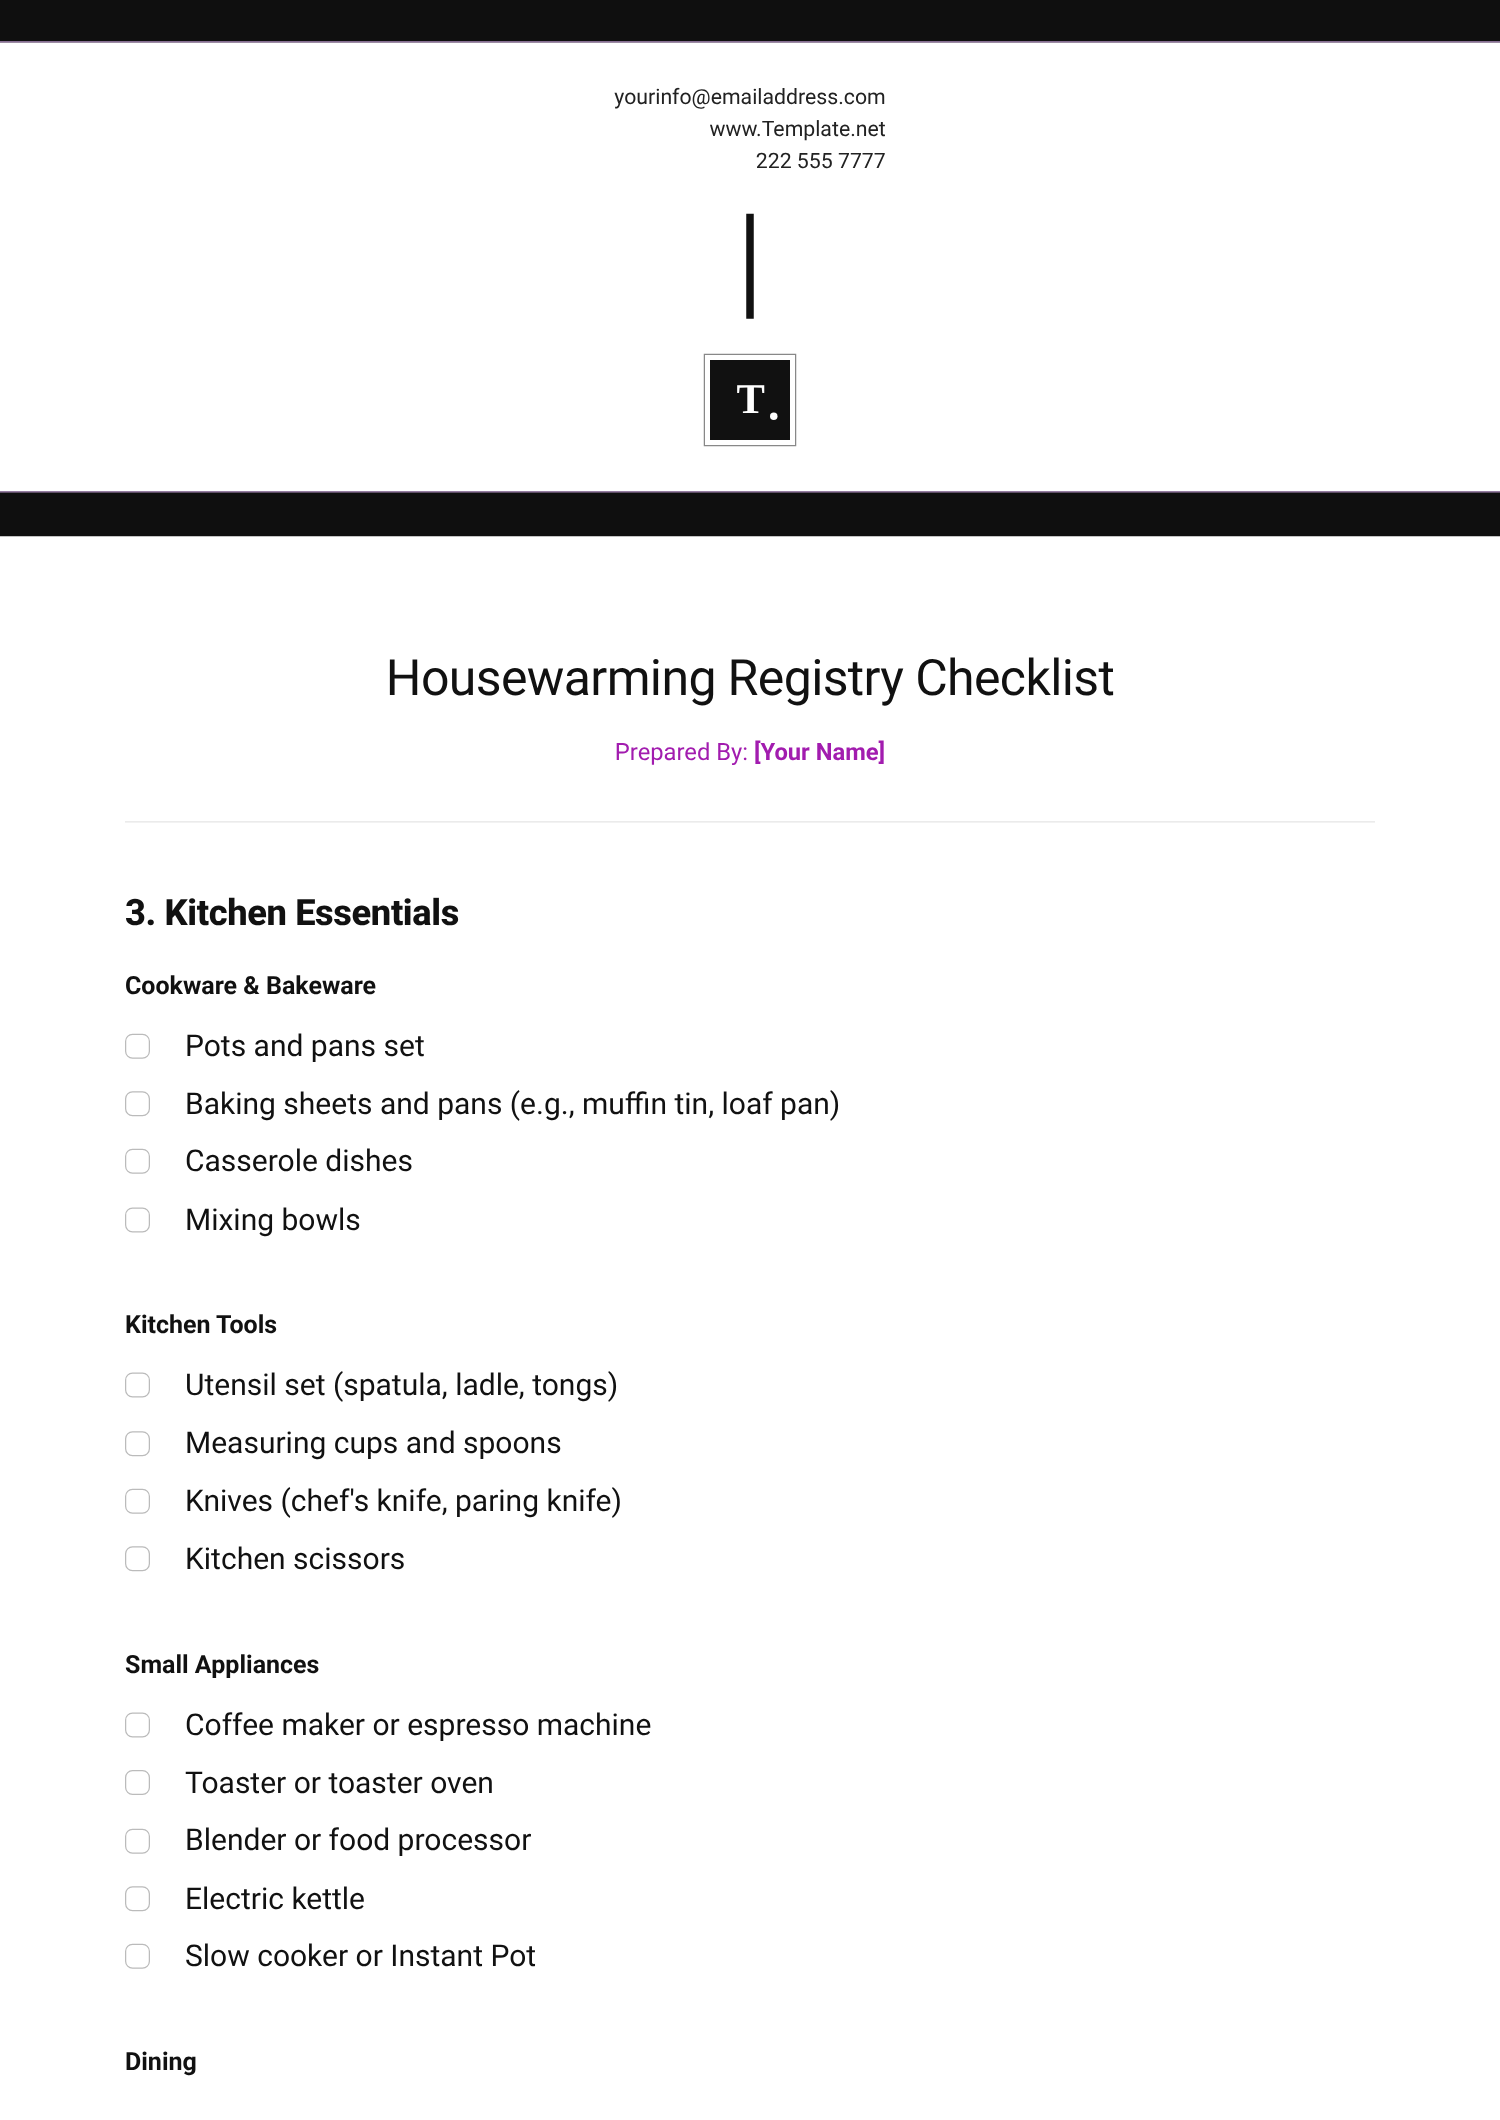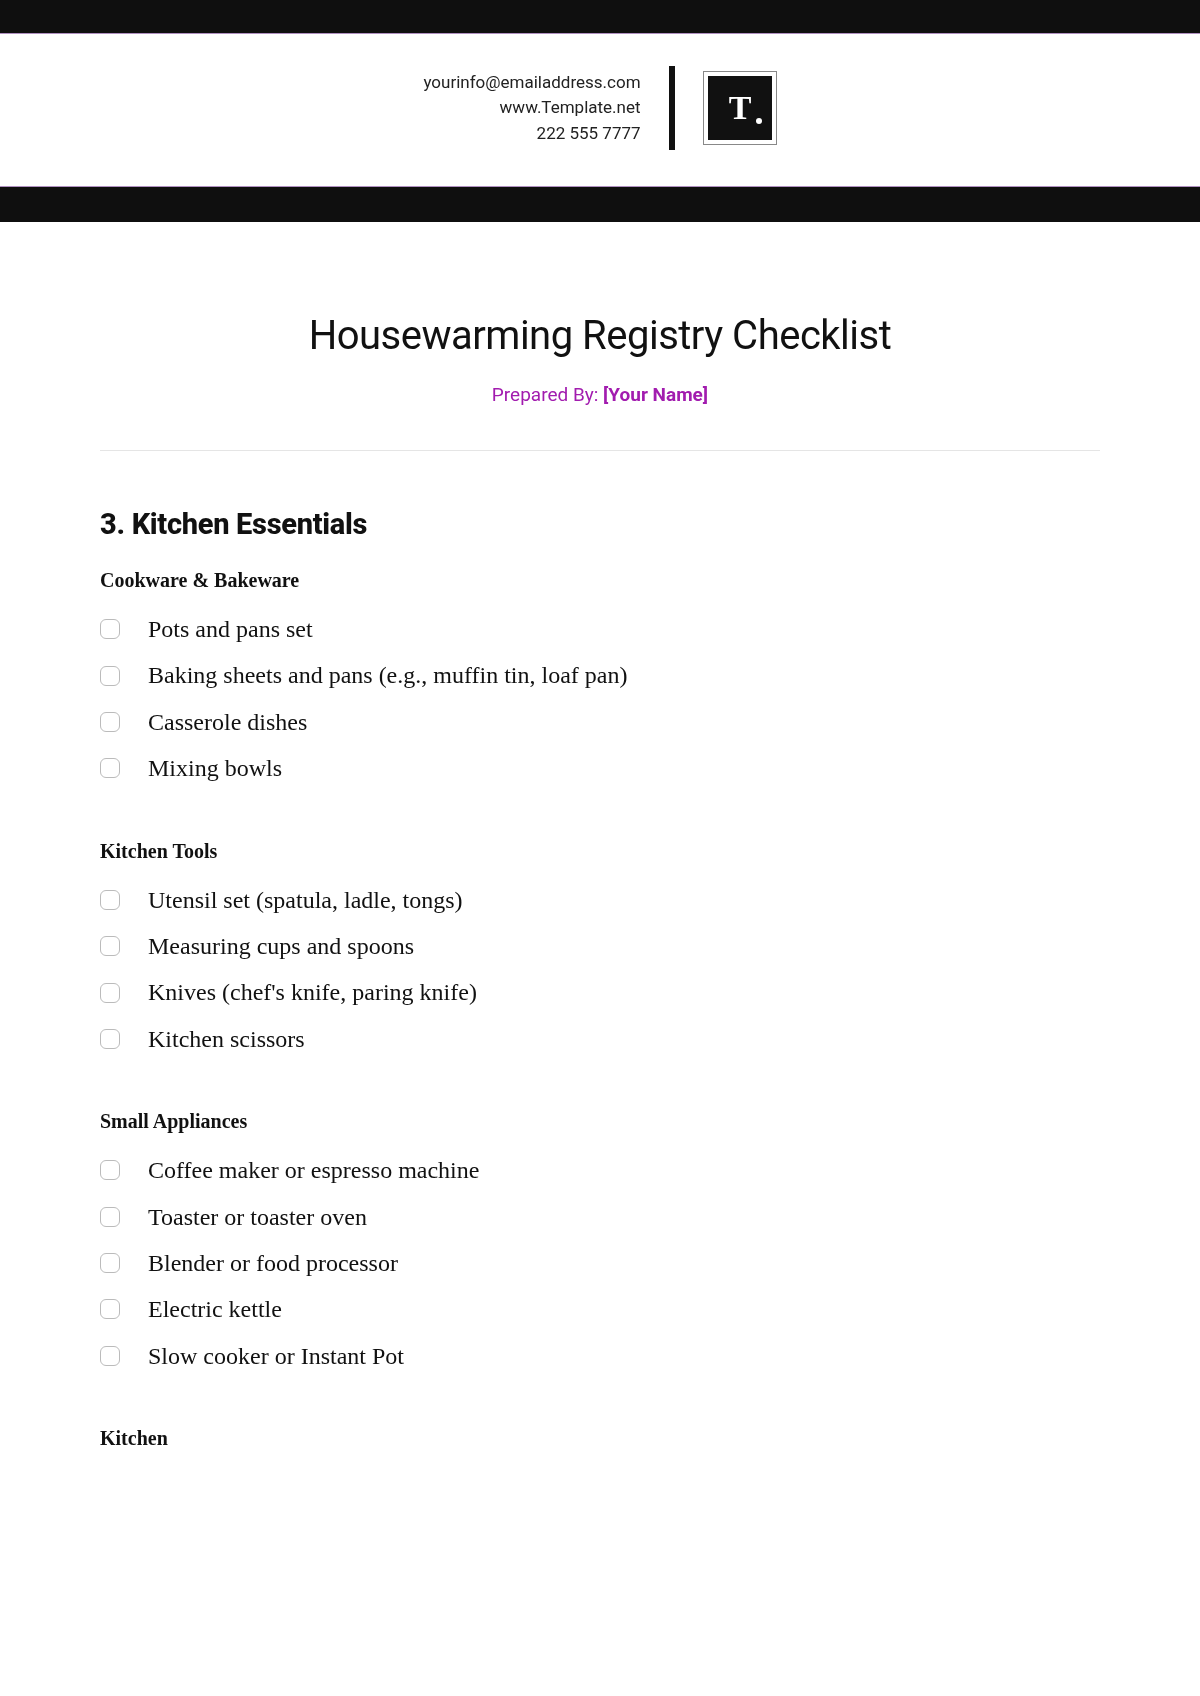--- a/index.html
+++ b/index.html
@@ -13,20 +13,21 @@
     height: 34px;
     background: #0f0f0f;
     border-bottom: 1px solid #b090c0;
   }
   .header-area {
     display: flex;
     justify-content: center;
     align-items: center;
     padding: 32px 0 36px;
     gap: 28px;
+    flex-direction: column;
   }
   .header-info {
     text-align: right;
     font-size: 17px;
     color: #222;
     line-height: 1.5;
   }
   .vbar {
     width: 6px;
     height: 84px;
@@ -94,21 +95,20 @@
     margin-bottom: 56px;
   }
   .section-title {
     font-size: 29px;
     font-weight: 800;
     margin-bottom: 28px;
     letter-spacing: -0.3px;
   }
   .subsection {
     margin-bottom: 48px;
-    font-family: Liberation Serif, serif;
   }
   .subsection-title {
     font-size: 20px;
     font-weight: 700;
     margin-bottom: 14px;
   }
   .check-row {
     display: flex;
     align-items: center;
     gap: 28px;
@@ -211,16 +211,16 @@
         <div class="check-row">
           <div class="checkbox"></div>
           <span>Electric kettle</span>
         </div>
         <div class="check-row">
           <div class="checkbox"></div>
           <span>Slow cooker or Instant Pot</span>
         </div>
       </div>
       <div class="subsection">
-        <div class="subsection-title">Kitchen</div>
+        <div class="subsection-title">Dining</div>
       </div>
     </div>
 </div>
 
 </body></html>

